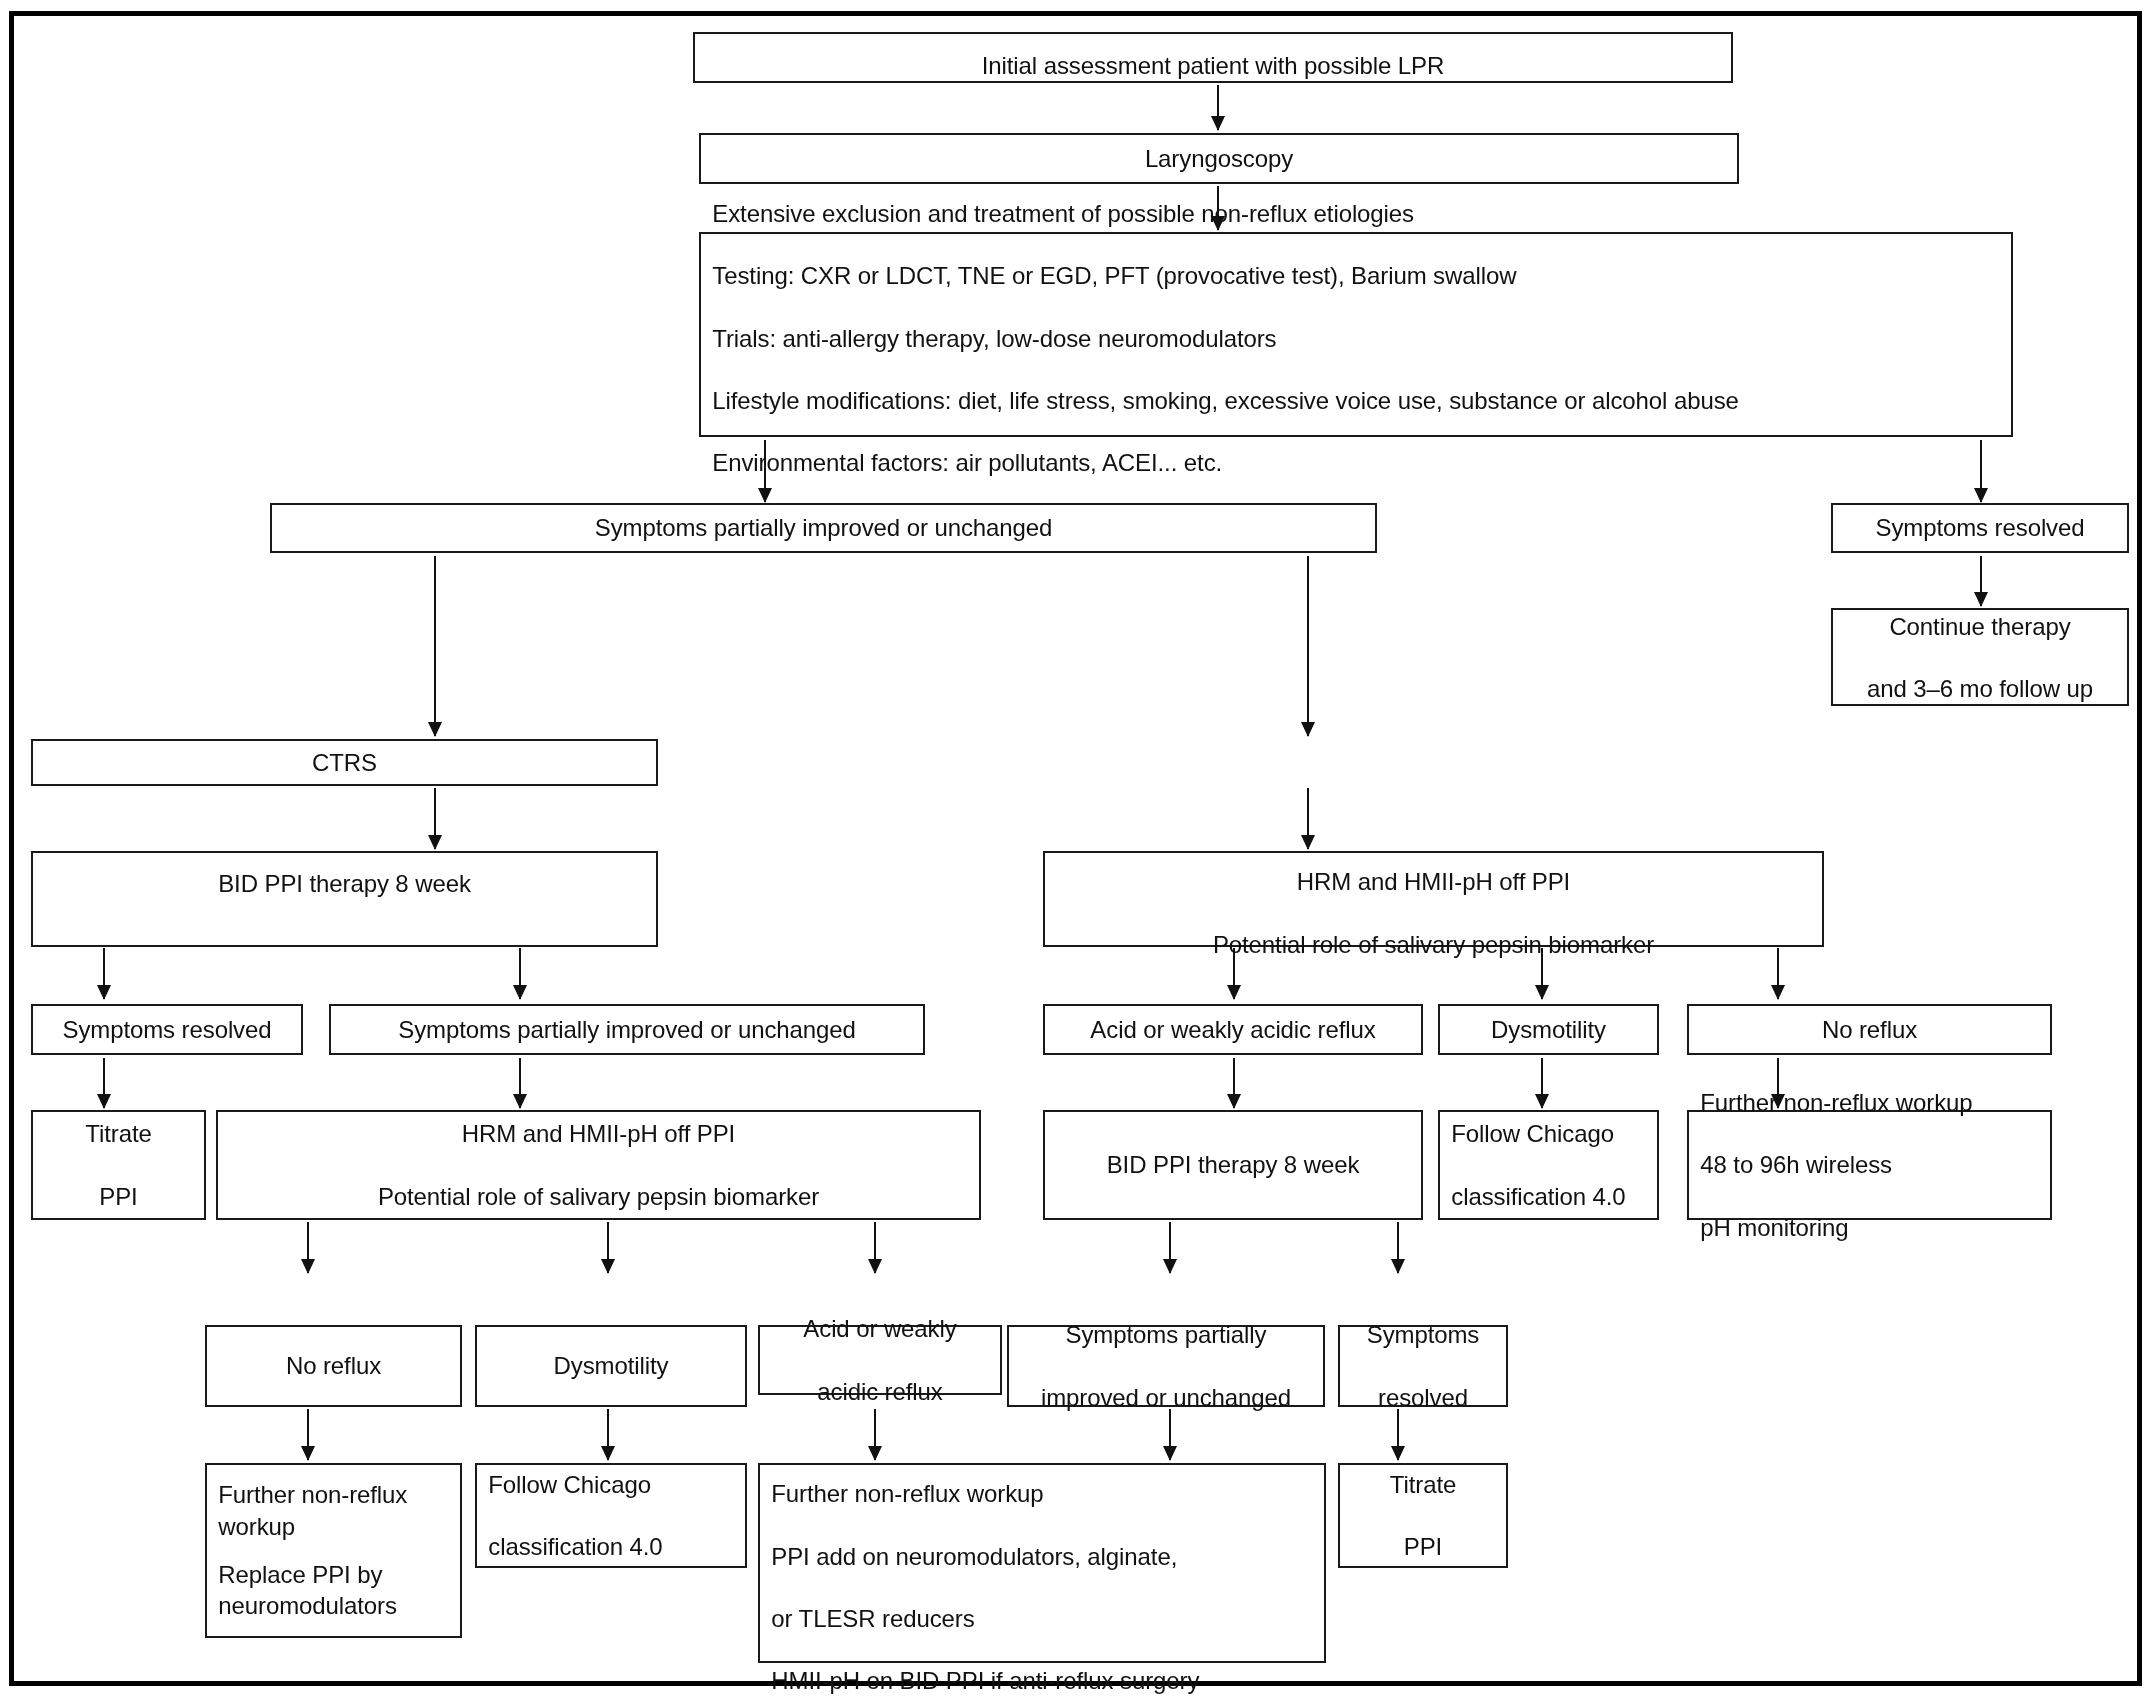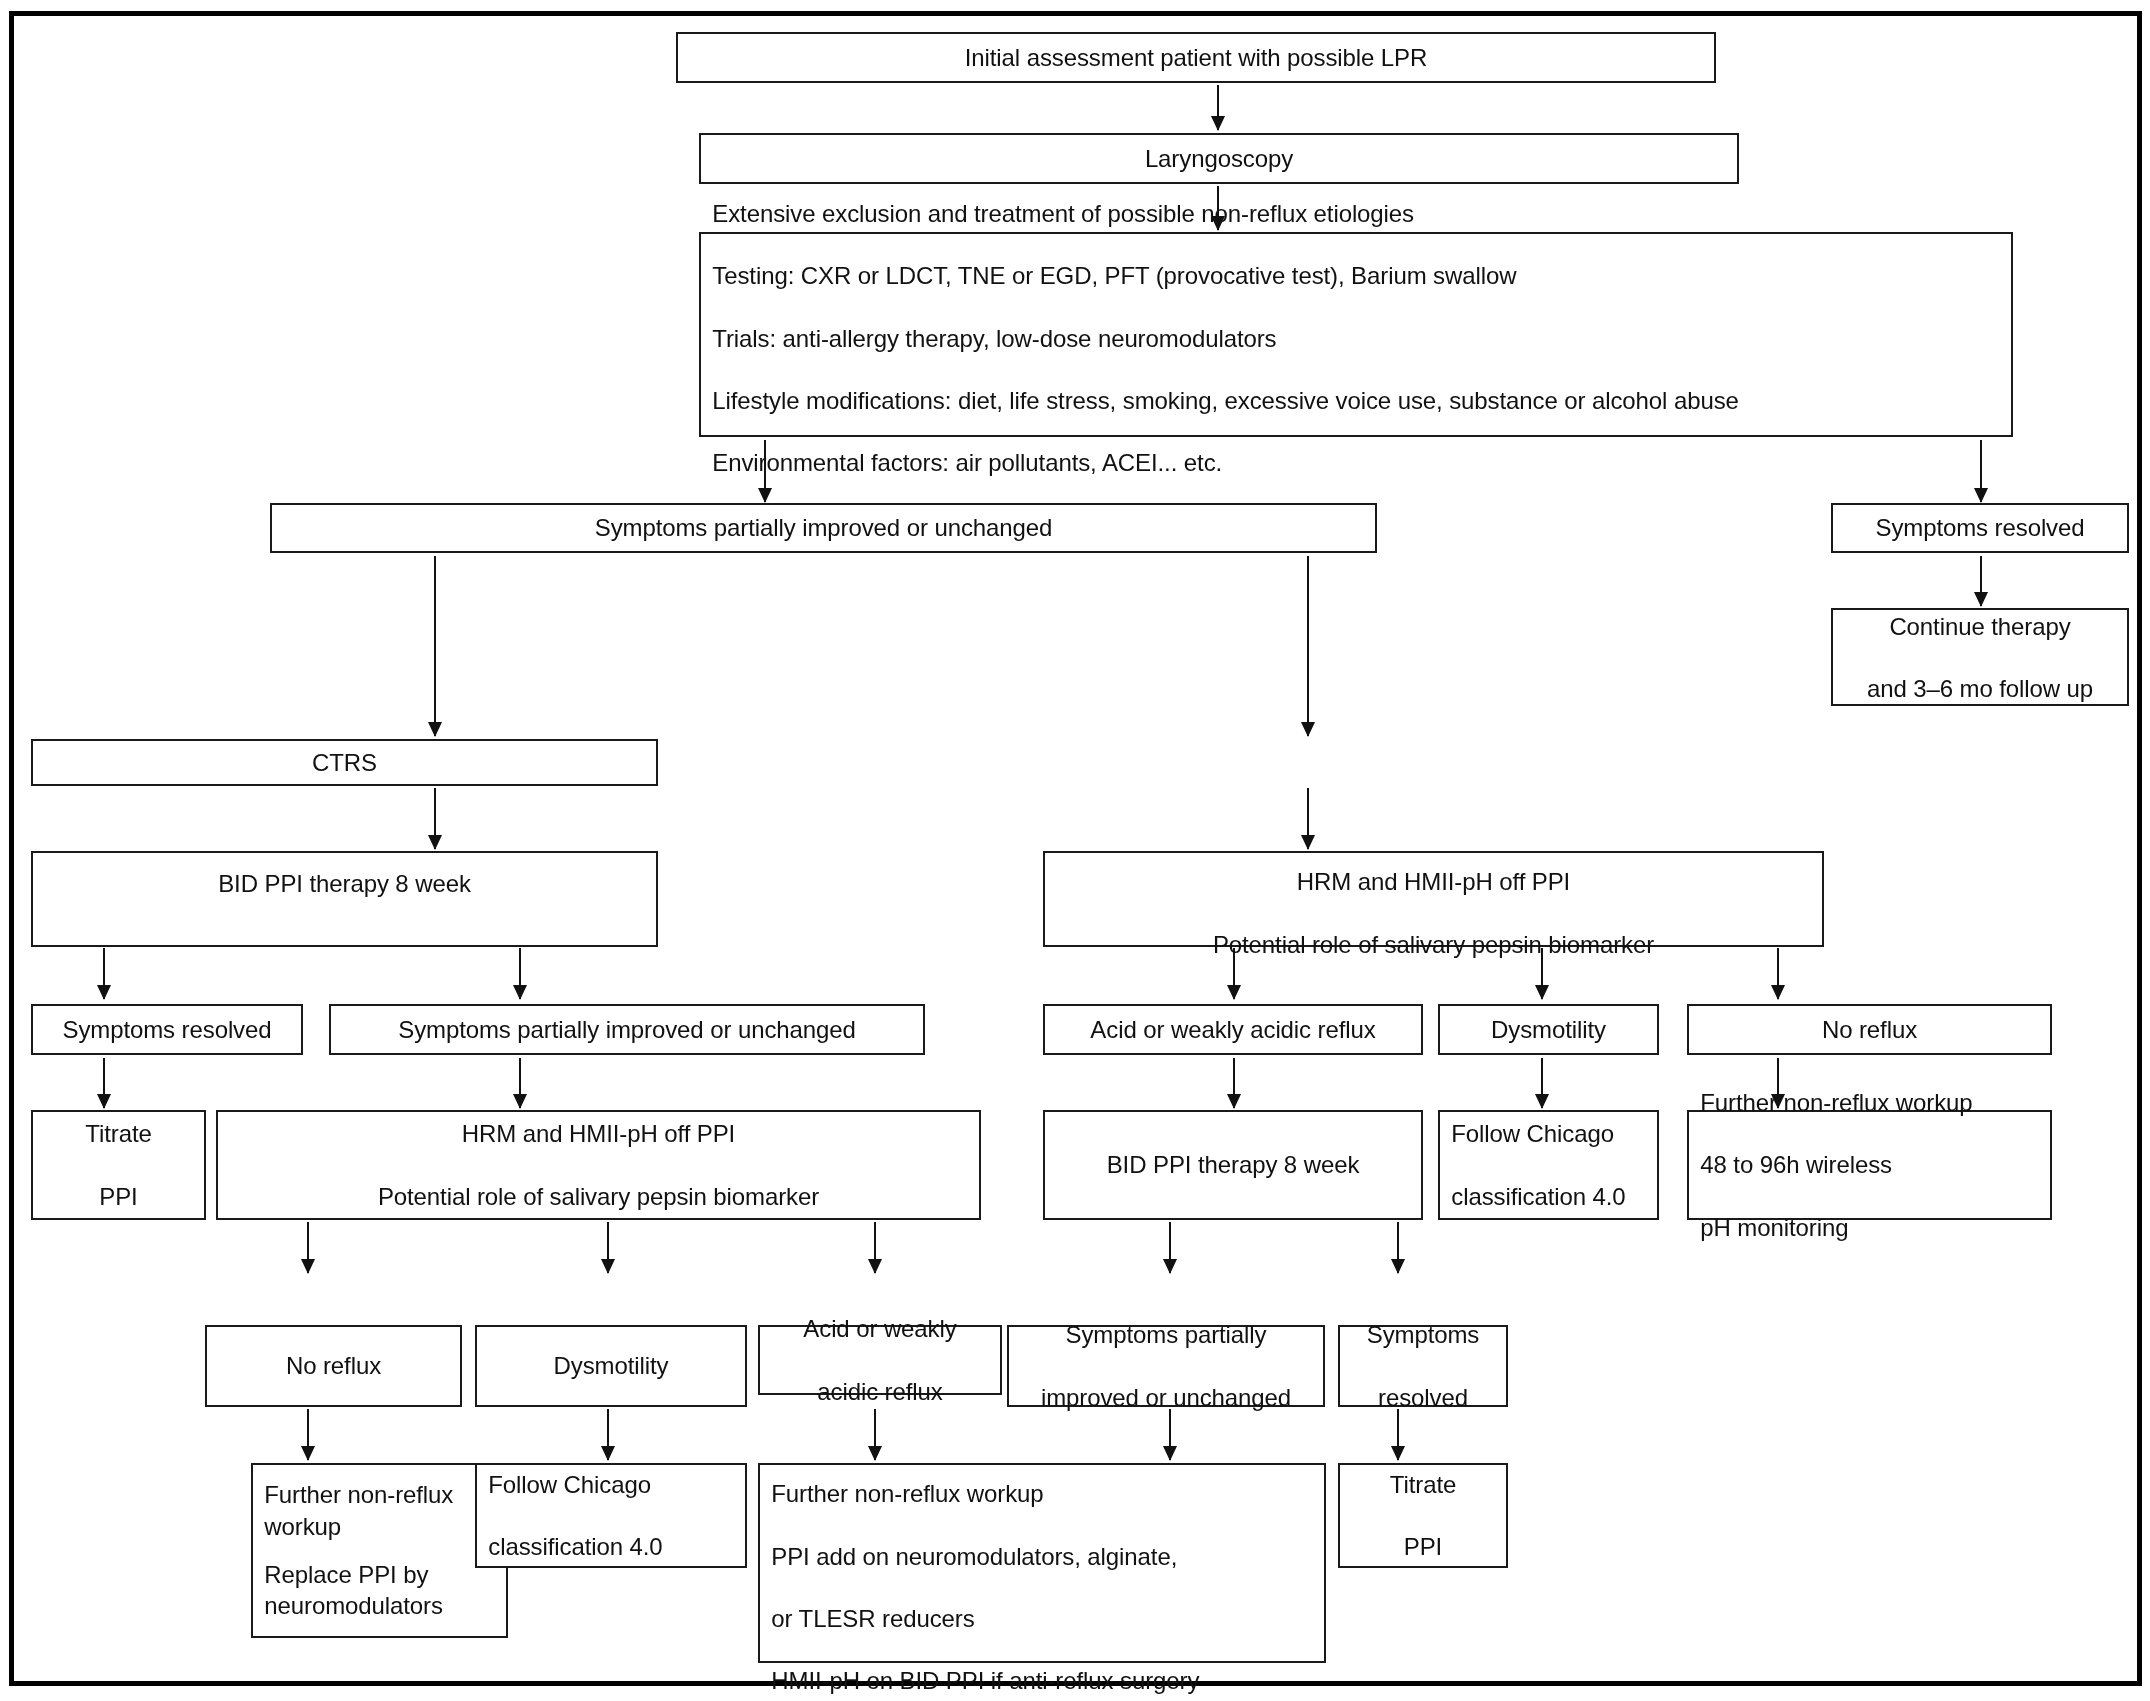--- a/index.html
+++ b/index.html
@@ -61,21 +61,21 @@
     border-top: 15.4px solid #111111;
   }
 </style>
 </head>
 <body>
 
 <div id="page">
 
   <div id="outer-frame"></div>
 
-  <div class="node center" style="left:676px; top:32px; width:1040px; height:51px;">
+  <div class="node center" style="left:693px; top:32px; width:1040px; height:51px;justify-content:flex-end;">
     <span class="ln">Initial assessment patient with possible LPR</span>
   </div>
   <div class="arrow" style="left:1217px; top:85px; height:45px;"></div>
 
   <div class="node center" style="left:699px; top:133px; width:1040px; height:51px;">
     <span class="ln">Laryngoscopy</span>
   </div>
   <div class="arrow" style="left:1217px; top:186px; height:44px;"></div>
 
   <div class="node left" style="left:699px; top:232px; width:1314px; height:205px; padding-top:7.2px;">
@@ -199,21 +199,21 @@
     <span class="ln">Symptoms</span>
     <span class="ln gap2">resolved</span>
   </div>
 
   <div class="arrow" style="left:307px; top:1409px; height:51px;"></div>
   <div class="arrow" style="left:607px; top:1409px; height:51px;"></div>
   <div class="arrow" style="left:874px; top:1409px; height:51px;"></div>
   <div class="arrow" style="left:1169px; top:1409px; height:51px;"></div>
   <div class="arrow" style="left:1397px; top:1409px; height:51px;"></div>
 
-  <div class="node left" style="left:205px; top:1463px; width:257px; height:175px;margin-left:46px;">
+  <div class="node left" style="left:205px; top:1463px; width:257px; height:175px;">
     <span class="ln">Further non-reflux</span>
     <span class="ln">workup</span>
     <span class="ln gap">Replace PPI by</span>
     <span class="ln">neuromodulators</span>
   </div>
 
   <div class="node left" style="left:475px; top:1463px; width:272px; height:105px;">
     <span class="ln">Follow Chicago</span>
     <span class="ln gap2">classification 4.0</span>
   </div>

